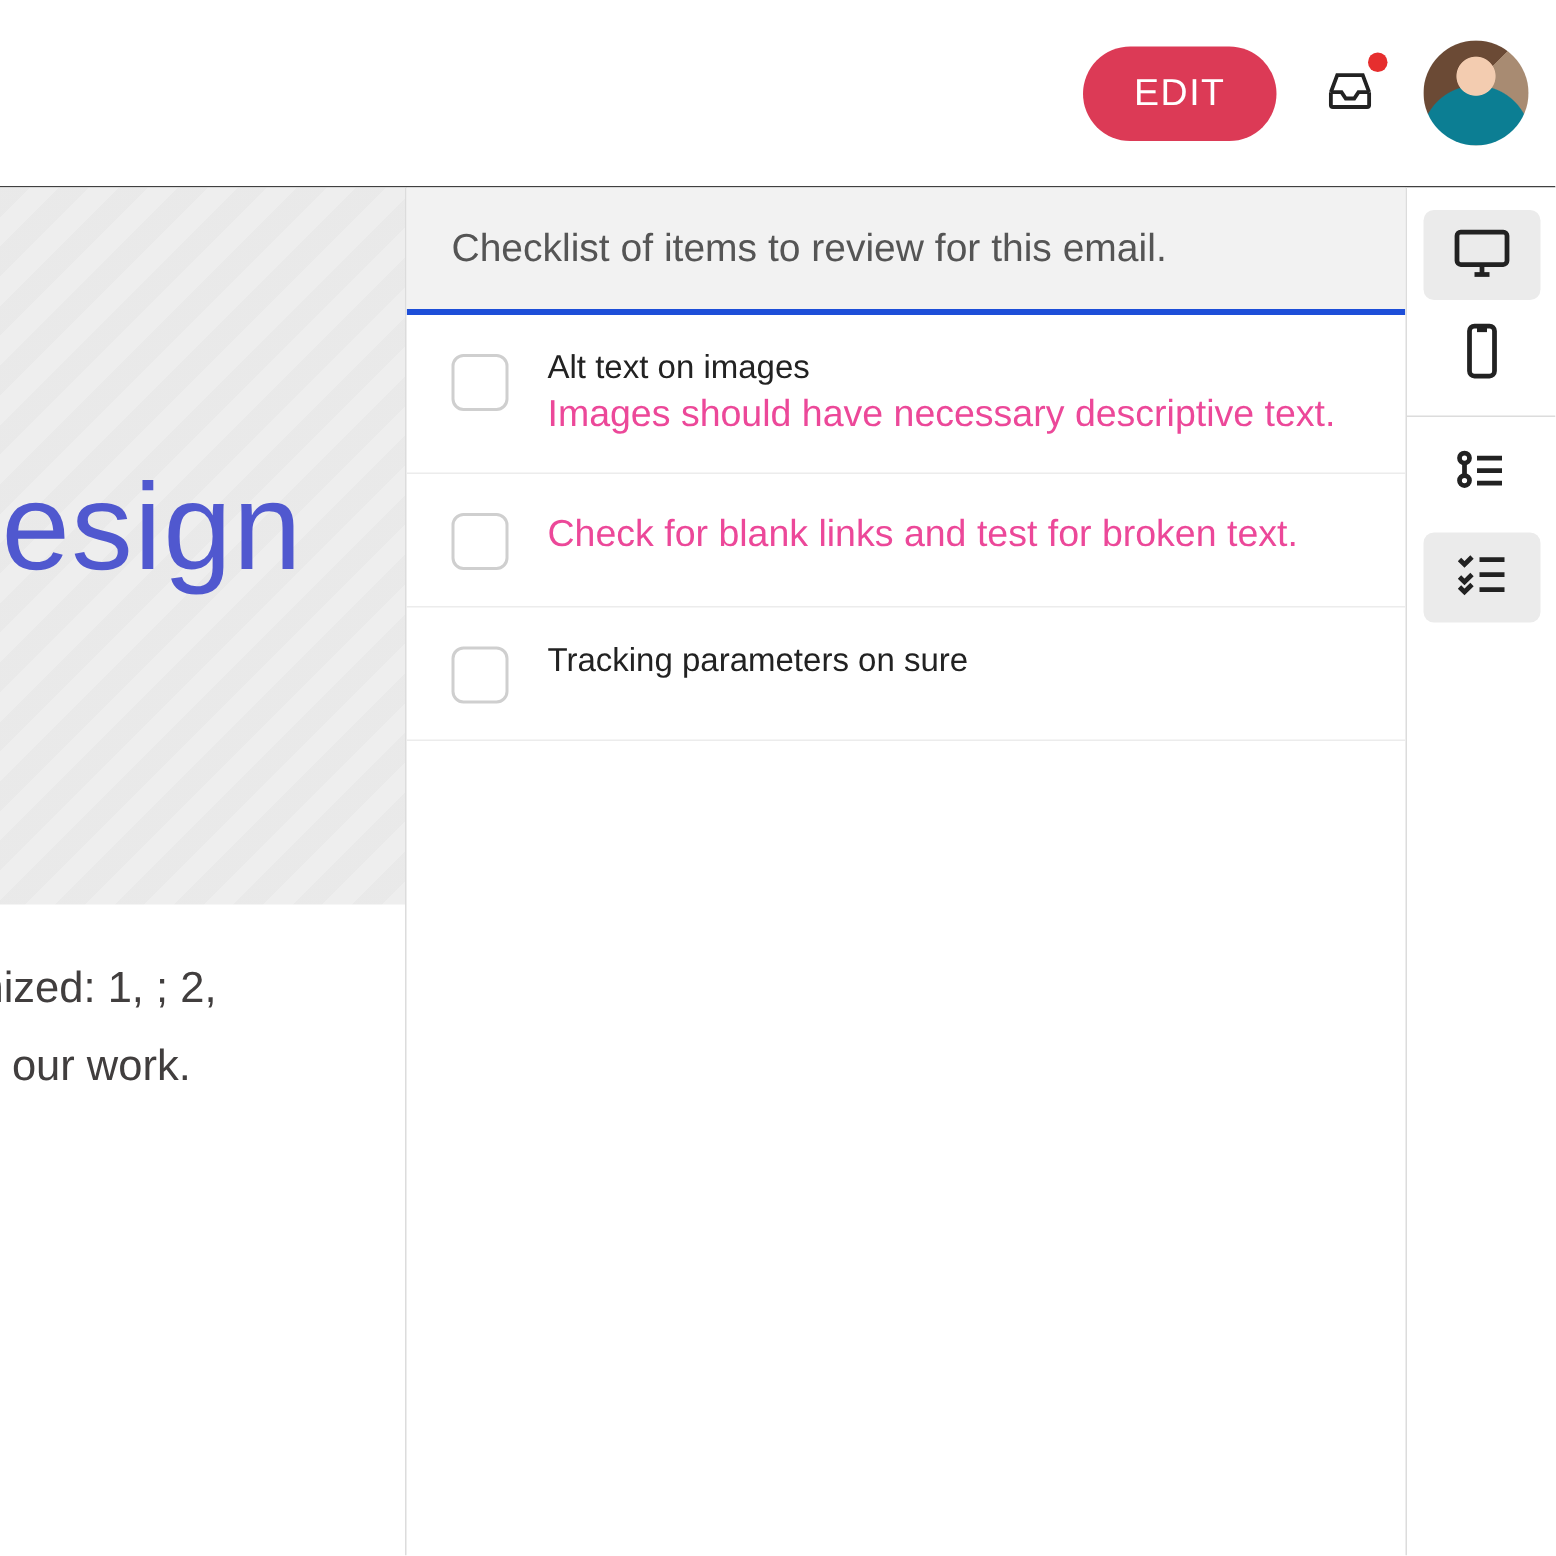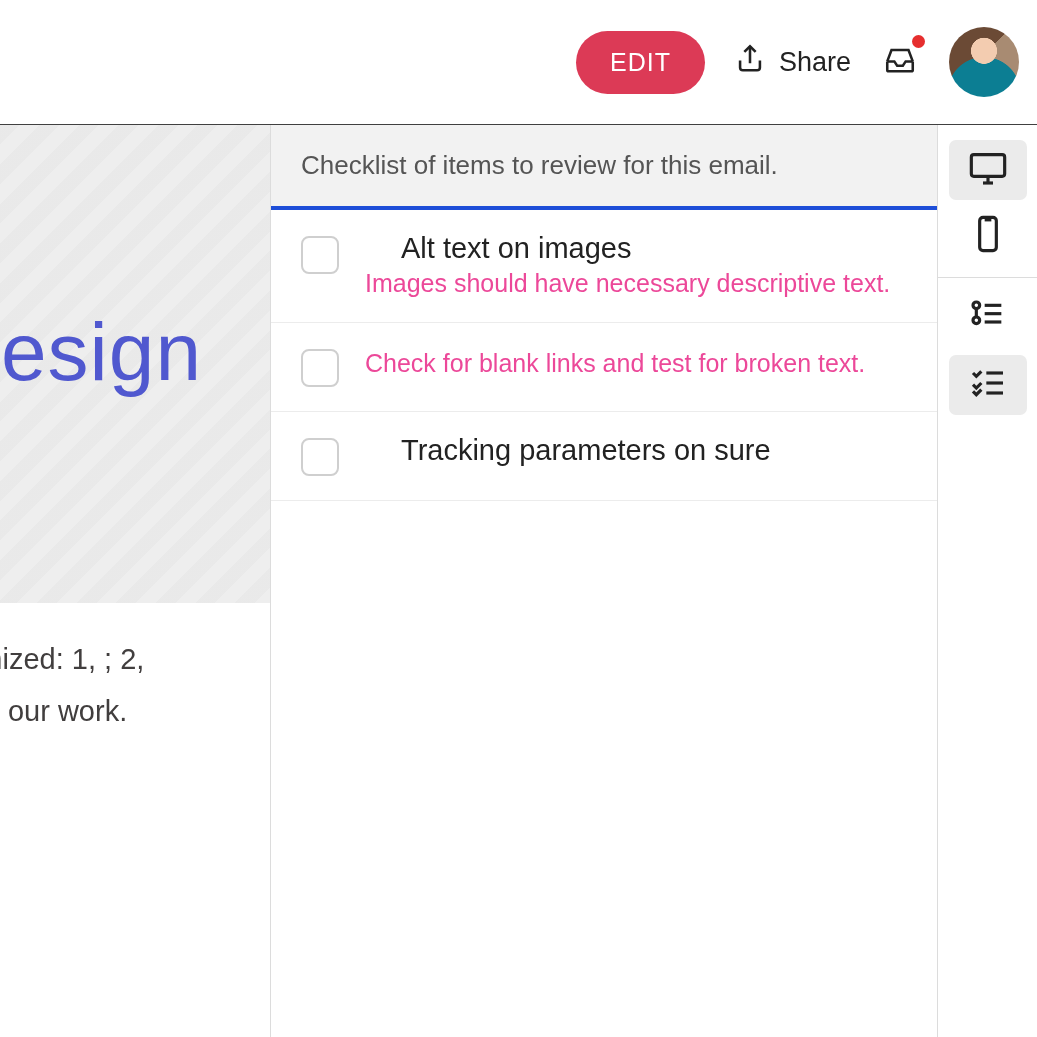--- a/index.html
+++ b/index.html
@@ -167,24 +167,23 @@
     width: 13px;
     height: 22px;
     border: solid #fff;
     border-width: 0 5px 5px 0;
     transform: rotate(40deg);
   }
   .check-texts {
     flex: 1;
   }
   .check-title {
-    font-size: 29px;
+    font-size: 22px;
     font-weight: 400;
     color: #222;
-    margin-left: 36px;
   }
   .check-sub {
     font-size: 25px;
     color: #ec4899;
     margin-top: 4px;
   }
   .check-row.done .check-title { color: #9b9b9b; }
   .check-row.done .check-sub   { color: #a6a6a6; }
 
   
@@ -224,30 +223,20 @@
     margin: 8px 0;
   }
 </style>
 </head>
 <body>
 
 <div class="toolbar">
 
   <button class="edit-btn">EDIT</button>
 
-  <div class="tool">
-    <span>
-      <svg viewBox="0 0 24 24">
-        <path d="M12 3v12"></path>
-        <path d="M8 7l4-4 4 4"></path>
-        <path d="M5 13v5a2 2 0 0 0 2 2h10a2 2 0 0 0 2-2v-5"></path>
-      </svg>
-    </span>
-    <span>Share</span>
-  </div>
 
 
   <div class="inbox-wrap">
     <span>
       <svg viewBox="0 0 24 24">
         <path d="M3 13l3-8h12l3 8"></path>
         <path d="M3 13v6a1 1 0 0 0 1 1h16a1 1 0 0 0 1-1v-6"></path>
         <path d="M3 13h5l2 3h4l2-3h5"></path>
       </svg>
     </span>

